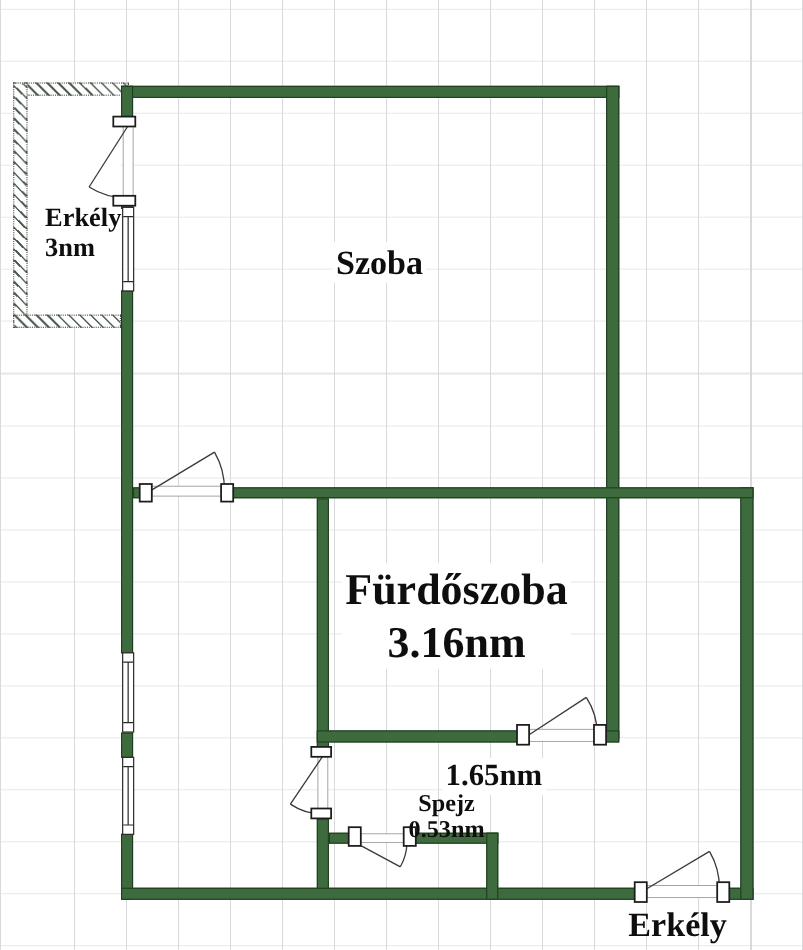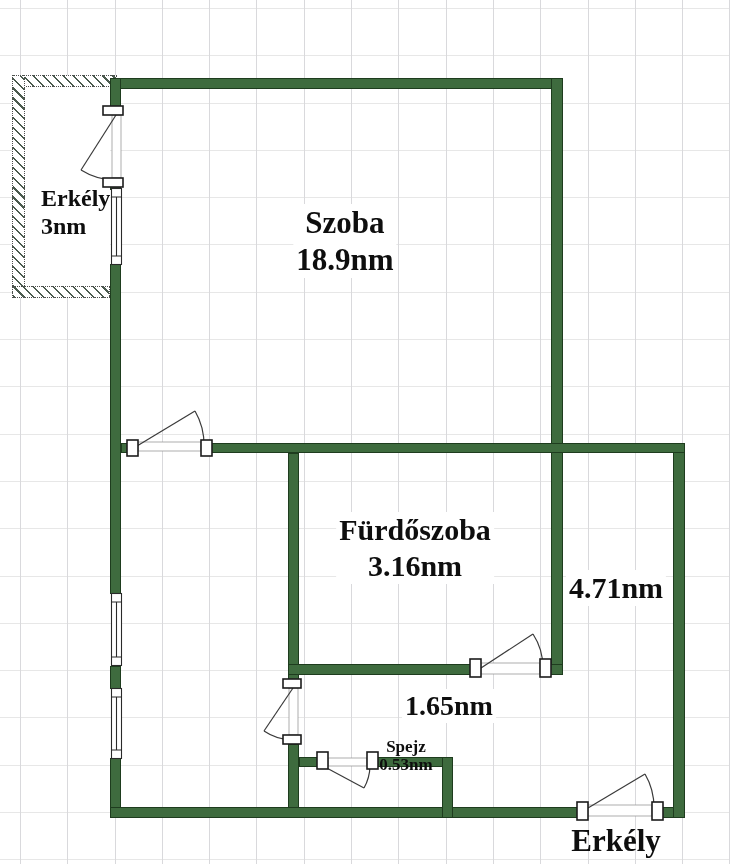--- a/index.html
+++ b/index.html
@@ -26,29 +26,29 @@
   .balcony-fill{position:absolute; left:25px; top:87px; width:85px; height:199px; background:#fff;}
   .overlay{position:absolute; left:0; top:0;}
   .overlay .threshold{fill:#fff; stroke:#999; stroke-width:0.8;}
   .overlay .jamb{fill:#fff; stroke:#1c1c1c; stroke-width:1.6;}
   .overlay .leaf,.overlay .arc{fill:none; stroke:var(--symbol-stroke); stroke-width:1.2;}
   .overlay .winframe{fill:#fff; stroke:#2a2a2a; stroke-width:1.1;}
   .overlay .winline{fill:none; stroke:#2a2a2a; stroke-width:1.1;}
   .lbl{
     position:absolute; transform:translateX(-50%); text-align:center;
     font-weight:bold; color:var(--label-text); background:#fff;
-    font-size:30px; line-height:1.2; white-space:nowrap; padding:0 3px;
+    font-size:40px; line-height:1.2; white-space:nowrap; padding:0 3px;
   }
   .lbl-erkely{transform:none; text-align:left; font-size:24px; line-height:1.17; background:transparent;}
-  .lbl-szoba{left:345px; top:204px; font-size:31px;}
+  .lbl-szoba{left:345px; top:220px; font-size:31px;}
   .lbl-etkezo{left:202px; top:578px;}
   .lbl-furdoszoba{left:415px; top:512px;}
   .lbl-konyha{left:616px; top:570px;}
   .lbl-kozlekedo{left:449px; top:689px; font-size:28px;}
-  .lbl-spejz{left:406px; top:738px; font-size:17px; line-height:1.08; background:transparent;}
+  .lbl-spejz{left:406px; top:718px; font-size:22px; line-height:1.08; background:transparent;}
   .lbl-bejarat{left:616px; top:822px; font-size:31px; background:transparent;}
   .pos-erkely{left:38px; top:184px;}
 </style>
 </head>
 <body>
 
 <div class="plan">
 
   <div class="balcony-fill"></div>
   <div class="hatch" style="left:12px;top:75px;width:105px;height:12px"></div>
@@ -138,30 +138,28 @@
       <path class="winline" d="M116.5 697 V750 M112 697 H121 M112 750 H121"></path>
     </g>
   </svg>
 
   <div class="lbl lbl-erkely pos-erkely">
     <div>Erkély</div>
     <div>3nm</div>
   </div>
   <div class="lbl lbl-szoba">
     <div>Szoba</div>
-    <div>18.9nm</div>
   </div>
   <div class="lbl lbl-etkezo">
   </div>
   <div class="lbl lbl-furdoszoba">
     <div>Fürdőszoba</div>
     <div>3.16nm</div>
   </div>
   <div class="lbl lbl-konyha">
-    <div>4.71nm</div>
   </div>
   <div class="lbl lbl-kozlekedo">
     <div>1.65nm</div>
   </div>
   <div class="lbl lbl-spejz">
     <div>Spejz</div>
     <div>0.53nm</div>
   </div>
   <div class="lbl lbl-bejarat">Erkély</div>
 

